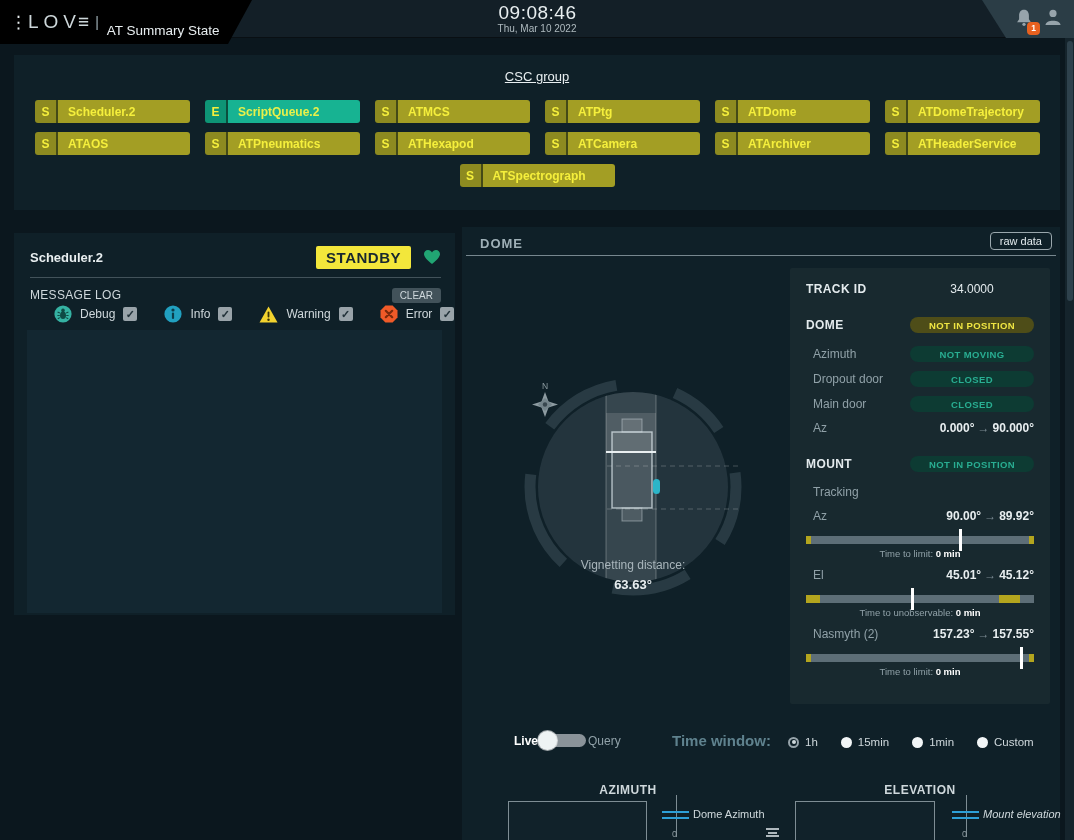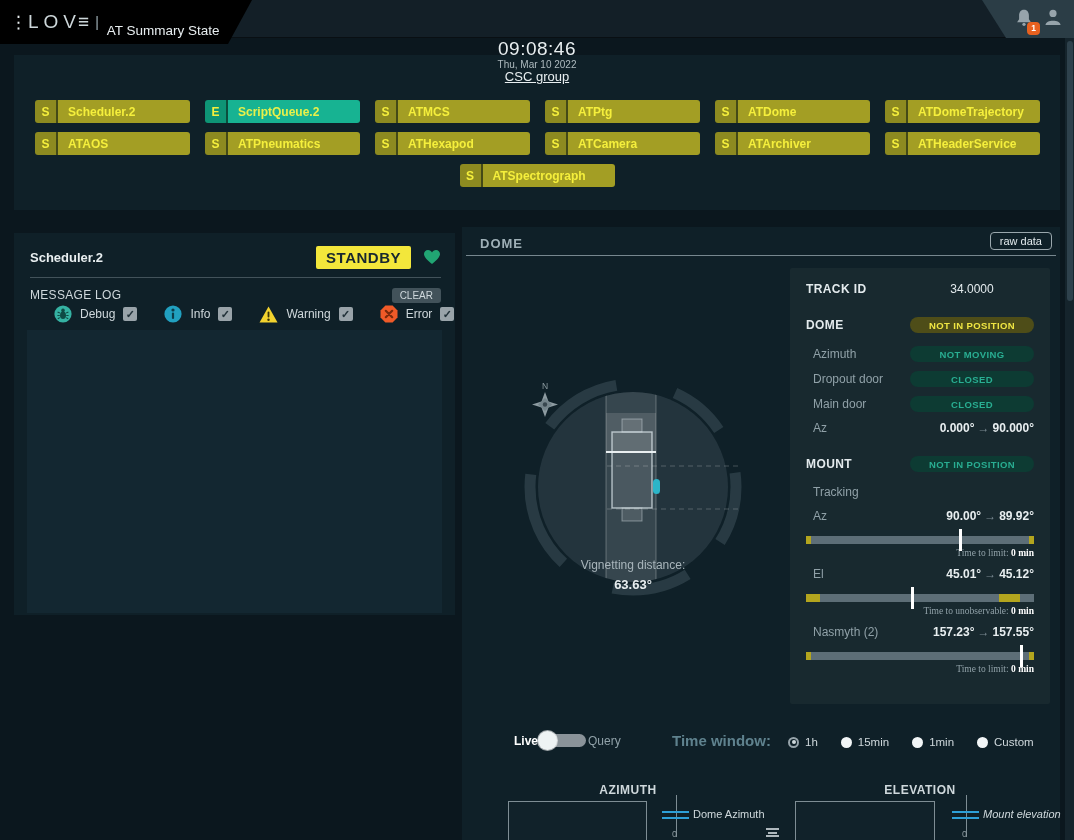--- a/index.html
+++ b/index.html
@@ -15,21 +15,21 @@
     position:absolute; left:0; top:0; height:44px; width:252px; background:#000000;
     clip-path:polygon(0 0,100% 0,calc(100% - 24px) 100%,0 100%);
     display:flex; align-items:center; padding-left:10px;
   }
   .kebab { width:16px; color:#e8eef0; font-size:17px; line-height:1; cursor:pointer; }
   .kebab::after { content:"⋮"; }
   .brand { font-size:19px; letter-spacing:5px; color:#cdd7da; font-weight:400; margin-left:2px; }
   .brand-e { font-size:19px; color:#cdd7da; margin-left:-3px; }
   .brand-sep { color:#9fb0b7; font-size:14px; margin:0 8px 0 6px; font-weight:300; }
   .page-title { font-size:13.5px; color:#e8eef0;margin-top:17px; }
-  .clock { position:absolute; left:50%; top:3px; transform:translateX(-50%); text-align:center;margin-top:36px; }
+  .clock { position:absolute; left:50%; top:3px; transform:translateX(-50%); text-align:right; }
   .clock-time { font-size:19px; color:#e8eef0; letter-spacing:0.5px; line-height:20px; }
   .clock-date { font-size:10px; color:#aebabf; line-height:11px; }
   .topbar-right {
     position:absolute; right:0; top:0; height:38px; width:92px; background:#2b3d46;
     clip-path:polygon(0 0,100% 0,100% 100%,24px 100%);
     display:flex; align-items:center; justify-content:flex-end; gap:10px; padding-right:12px;
   }
   .icon-btn { position:relative; cursor:pointer; }
   .notif-badge {
     position:absolute; right:-6px; bottom:-4px; min-width:13px; height:13px; border-radius:4px;
@@ -91,21 +91,21 @@
           display:flex; align-items:center; justify-content:center; }
   .pill.warn { background:#4e4d18; color:#f0e643; }
   .pill.ok { background:#0d3b33; color:#29ae92; }
   .vals { font-size:12px; color:#e8eef0; font-weight:bold; white-space:nowrap; }
   .vals .arrow { color:#7a8a92; font-weight:normal; padding:0 3px; }
   .slider { position:relative; height:8px; background:#5d6e77; margin:13px 0 4px; }
   .slider .capL, .slider .capR { position:absolute; top:0; height:8px; background:#b3a51e; }
   .slider .capL { left:0; width:5px; } .slider .capR { right:0; width:5px; }
   .slider.wide .capL { width:14px; } .slider.wide .capR { right:14px; width:21px; }
   .slider .marker { position:absolute; top:-7px; width:3px; height:22px; background:#ffffff; }
-  .limit { text-align:right; font-size:9.5px; color:#90a1a8; margin-bottom:9px;font-family:Liberation Serif, serif; }
+  .limit { text-align:center; font-size:9.5px; color:#90a1a8; margin-bottom:9px; }
   .limit b { color:#ffffff; }
   .mb20 { margin-bottom:21px; } .mb12 { margin-bottom:13px; } .mb9 { margin-bottom:9px; } .mb8 { margin-bottom:10px; }
   
   .dome-viz { position:absolute; left:41px; top:146px; }
   .vignetting { position:absolute; left:71px; top:331px; width:200px; text-align:center; }
   .vig-label { font-size:12px; color:#a8b5bb; }
   .vig-value { font-size:13px; color:#e8eef0; font-weight:bold; margin-top:5px; }
   
   .controls { position:absolute; left:0; top:503px; width:100%; height:30px; }
   .live-group { position:absolute; left:52px; top:4px; display:flex; align-items:flex-start; gap:2px; }

